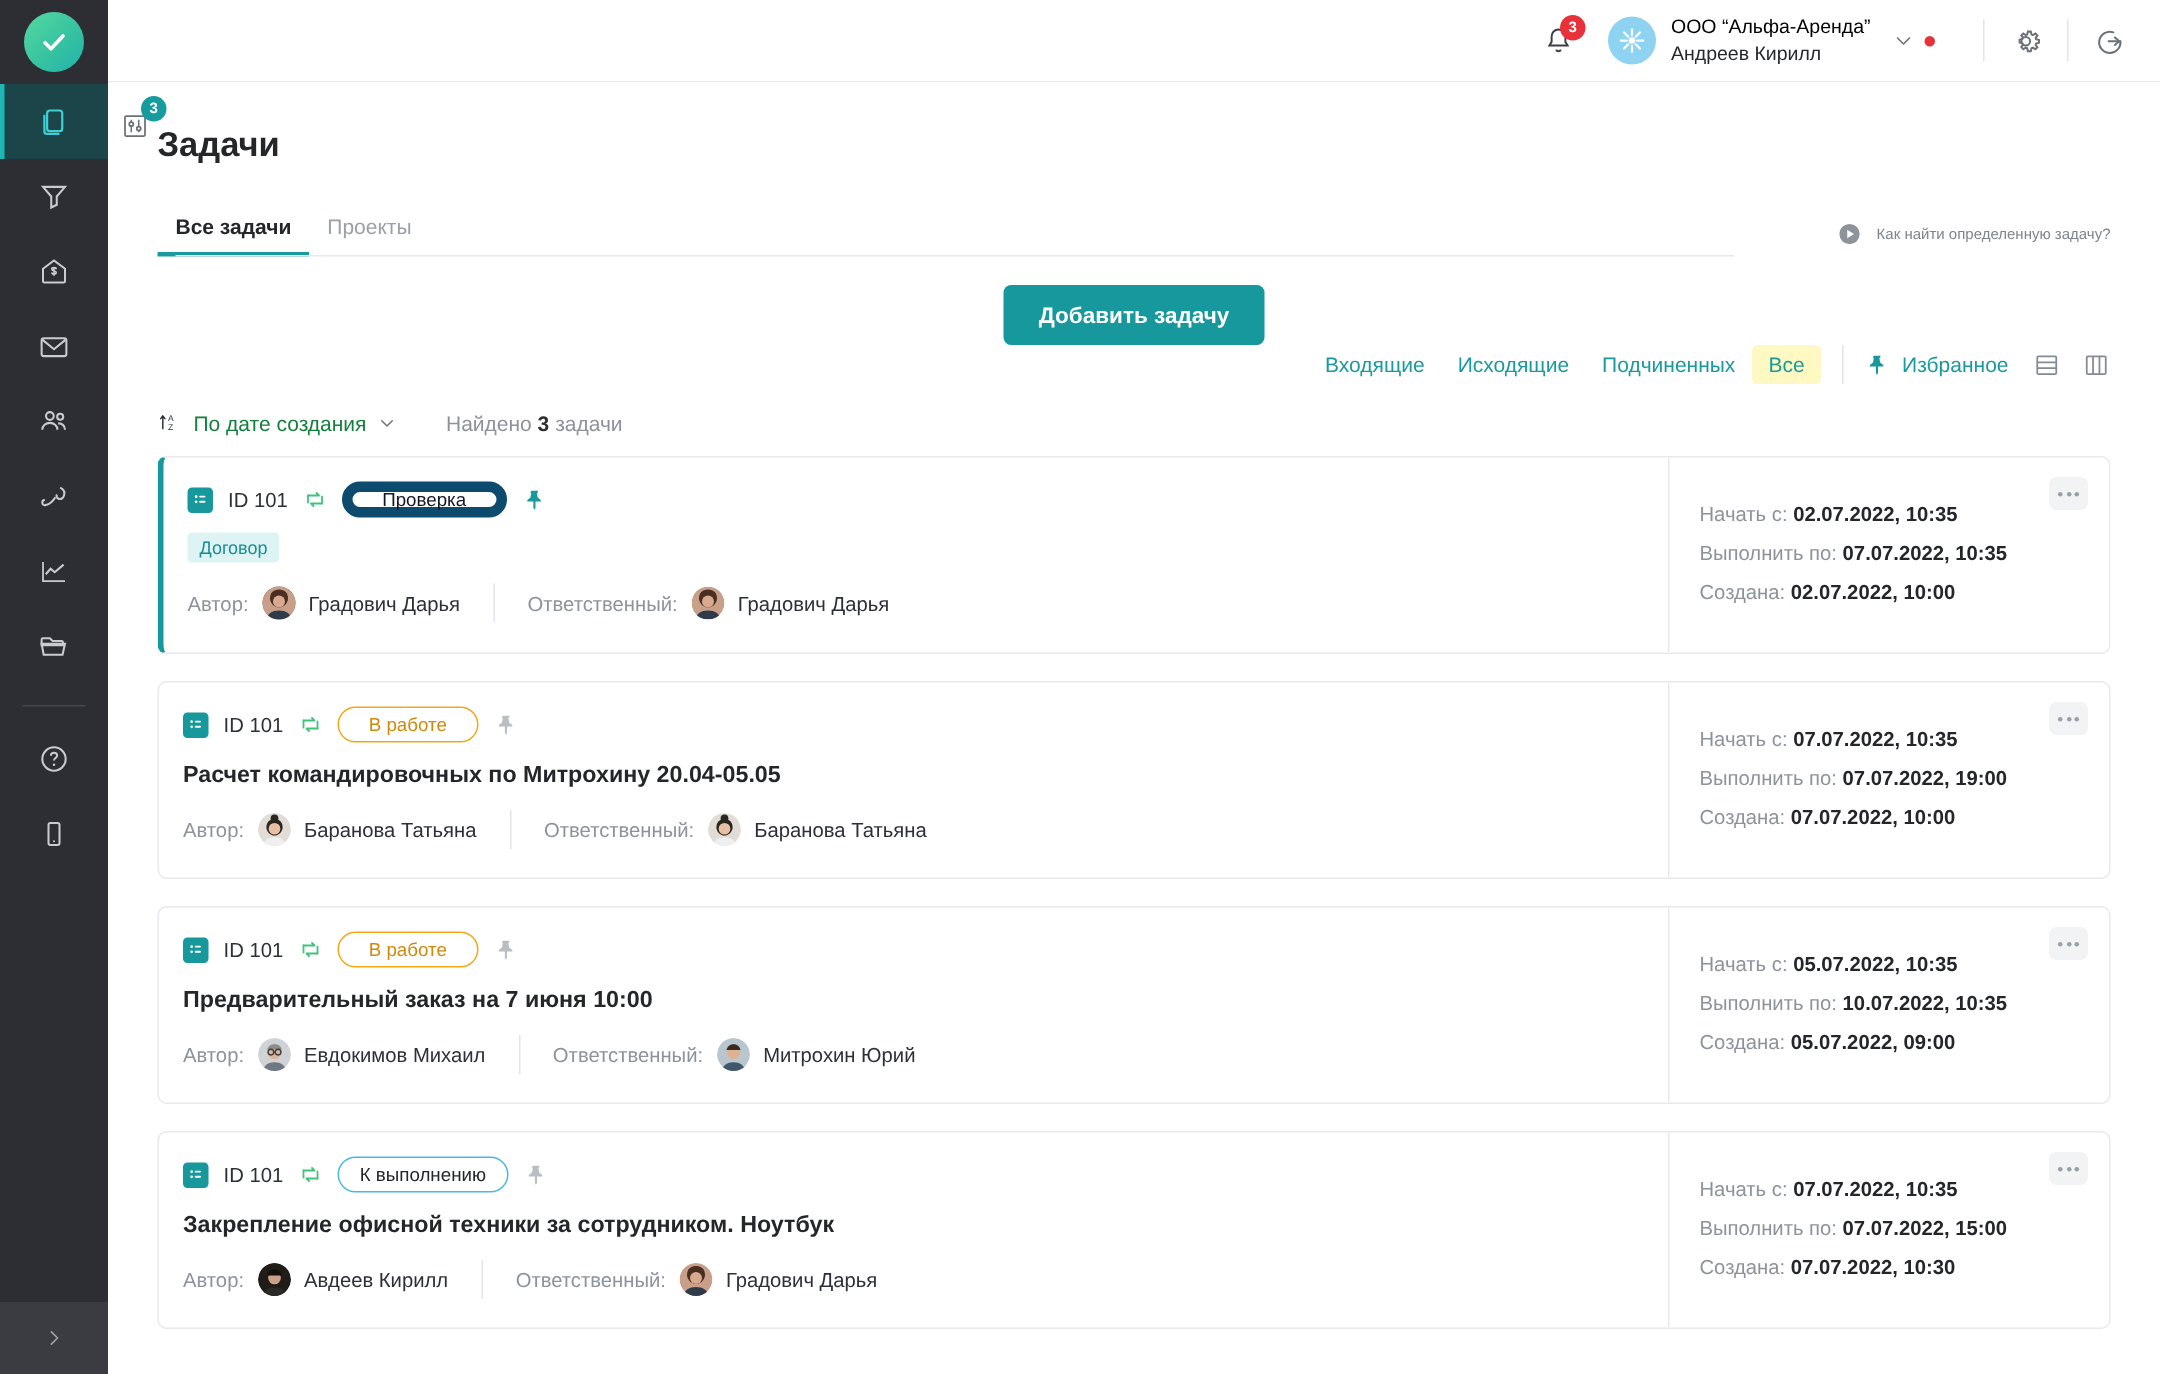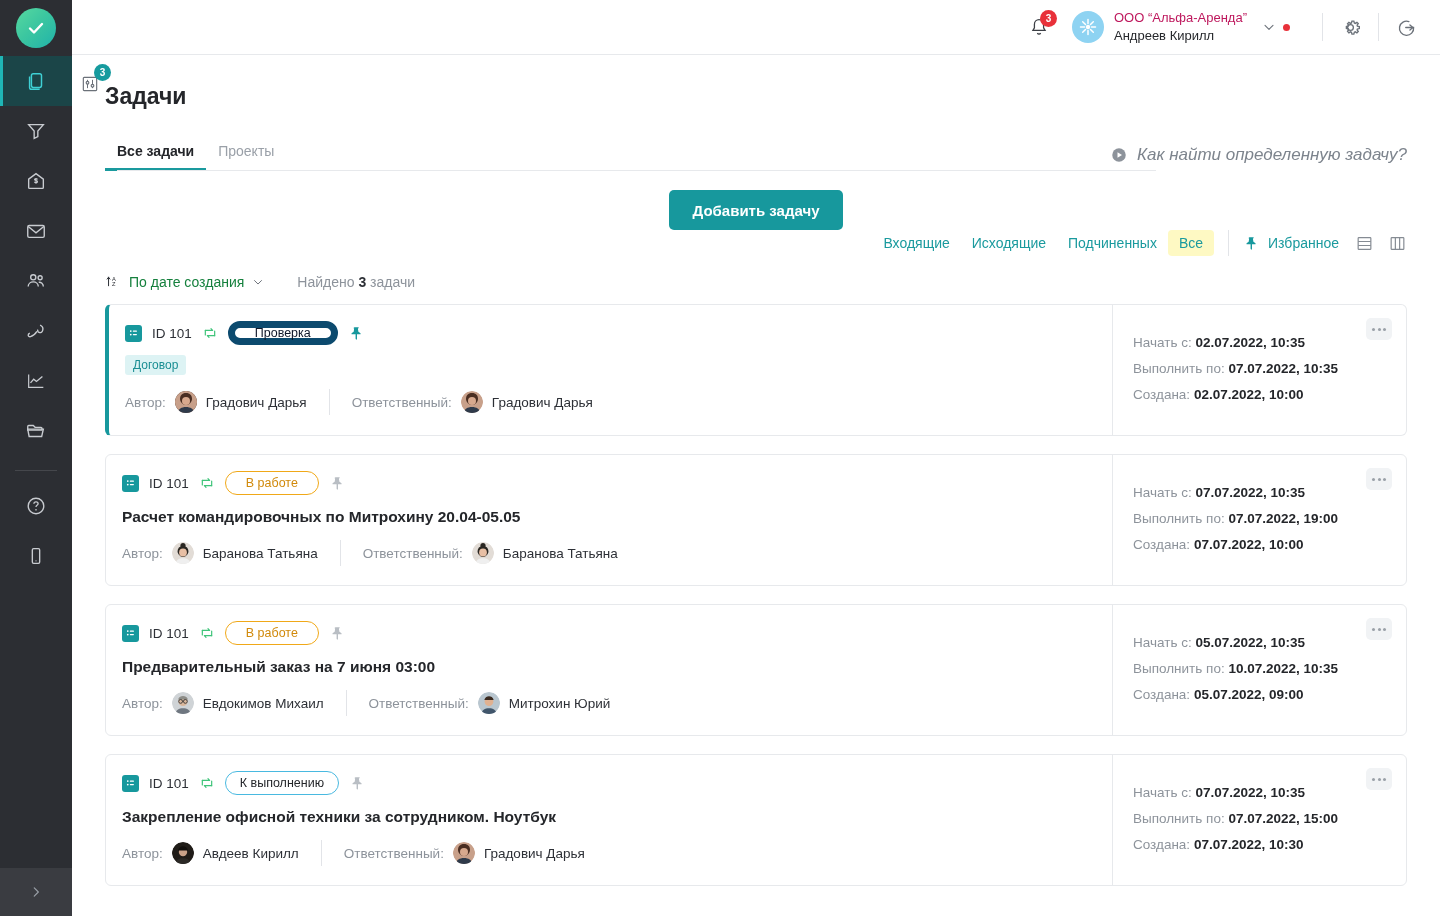--- a/index.html
+++ b/index.html
@@ -96,21 +96,21 @@
     display: flex; align-items: center; justify-content: center;
     padding: 0 4px;
   }
   .org-avatar {
     width: 32px; height: 32px; border-radius: 50%;
     background: #8ed3f2;
     display: flex; align-items: center; justify-content: center;
     margin-right: 10px; flex: 0 0 32px;
   }
   .org-text { line-height: 1.35; margin-right: 14px; }
-  .org-name { font-size: 13px; color: #be185d; white-space: nowrap; }
+  .org-name { font-size: 13px; color: #000000; white-space: nowrap; }
   .user-name { font-size: 13px; color: #26282c; white-space: nowrap; }
   .chev-btn { cursor: pointer; display:flex; align-items:center; margin-right: 6px; }
   .red-dot { width: 7px; height: 7px; border-radius: 50%; background: #e8313a; margin-right: 16px; }
   .hdr-sep { width: 1px; height: 28px; background: #e2e4e8; margin: 0 16px; }
   .hdr-icon { cursor: pointer; display:flex; }
 
   
   .content {
     flex: 1 1 auto;
     background: #ffffff;
@@ -137,21 +137,21 @@
   .tab.active { color: #24262a; font-weight: bold; border-bottom: 3px solid #1a9a9e; }
   .tabs-underline {
     position: absolute; left: 12px; right: 251px; bottom: 0;
     height: 1px; background: #e7e9ec;
   }
   .help-link {
     position: absolute; right: 0; bottom: 6px;
     display: flex; align-items: center; gap: 9px;
     cursor: pointer;
   }
-  .help-link span { font-size: 17px; color: #7d848d; font-style: italic; }
+  .help-link span { font-size: 10px; color: #7d848d; }
 
   .toolbar {
     display: flex; align-items: center;
     margin-top: 19px;
     flex-direction: column;
   }
   .btn-add {
     background: #17989d; color: #ffffff;
     font-size: 15px; font-weight: bold;
     border: none; border-radius: 5px;
@@ -623,21 +623,21 @@
             <span class="id-text">ID 101</span>
             <svg width="16" height="16" viewBox="0 0 24 24" fill="none" stroke="#3fc47a" stroke-width="1.8">
               <path d="M5 8h11l-2.5-2.5M19 16H8l2.5 2.5" stroke-linecap="round" stroke-linejoin="round"></path>
               <path d="M5 8v7M19 16V9" stroke-linecap="round"></path>
             </svg>
             <div class="pill" style="border:1px solid #f0a818; color:#d1890a;">В работе</div>
             <svg width="17" height="17" viewBox="0 0 24 24" fill="#b9bec4">
               <path d="M9 3h6v1.4l-1 .8.7 4.2 3 2.4v1.4h-5v6.2l-1 1.6-1-1.6v-6.2H5v-1.4l3-2.4.7-4.2-1-.8z"></path>
             </svg>
           </div>
-          <div class="card-title">Предварительный заказ на 7 июня 03:00</div>
+          <div class="card-title">Предварительный заказ на 7 июня 10:00</div>
           <div class="people-row">
             <span class="plabel">Автор:</span>
             <div class="avatar">
               <svg width="22" height="22" viewBox="0 0 22 22">
                   <circle cx="11" cy="11" r="11" fill="#cfd3d6"></circle>
                   <circle cx="11" cy="9.5" r="4.6" fill="#d9b69b"></circle>
                   <path d="M6 7.5c1-2.6 3-3.4 5-3.4s4 .8 5 3.4z" fill="#8d8d88"></path>
                   <path d="M3.5 22c0-3.8 3.4-5.8 7.5-5.8s7.5 2 7.5 5.8z" fill="#6f7780"></path>
                   <g stroke="#3a3a3a" stroke-width=".9" fill="none">
                     <circle cx="8.6" cy="9.4" r="1.9"></circle>

